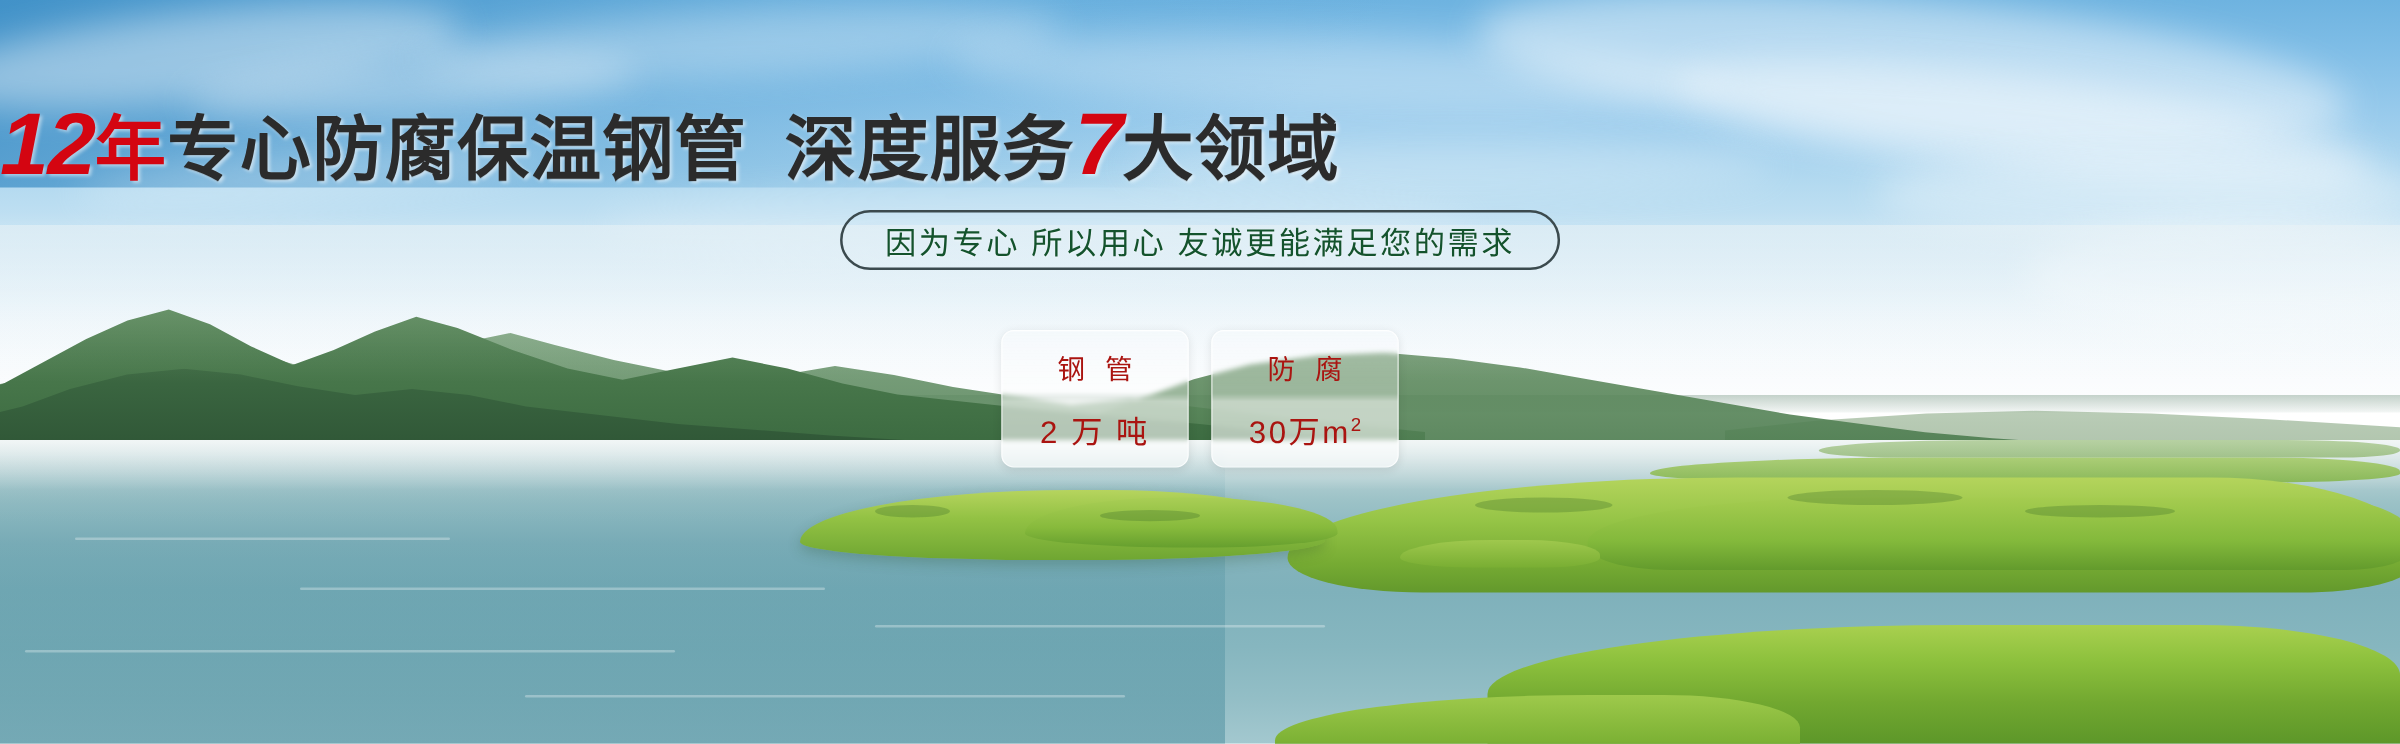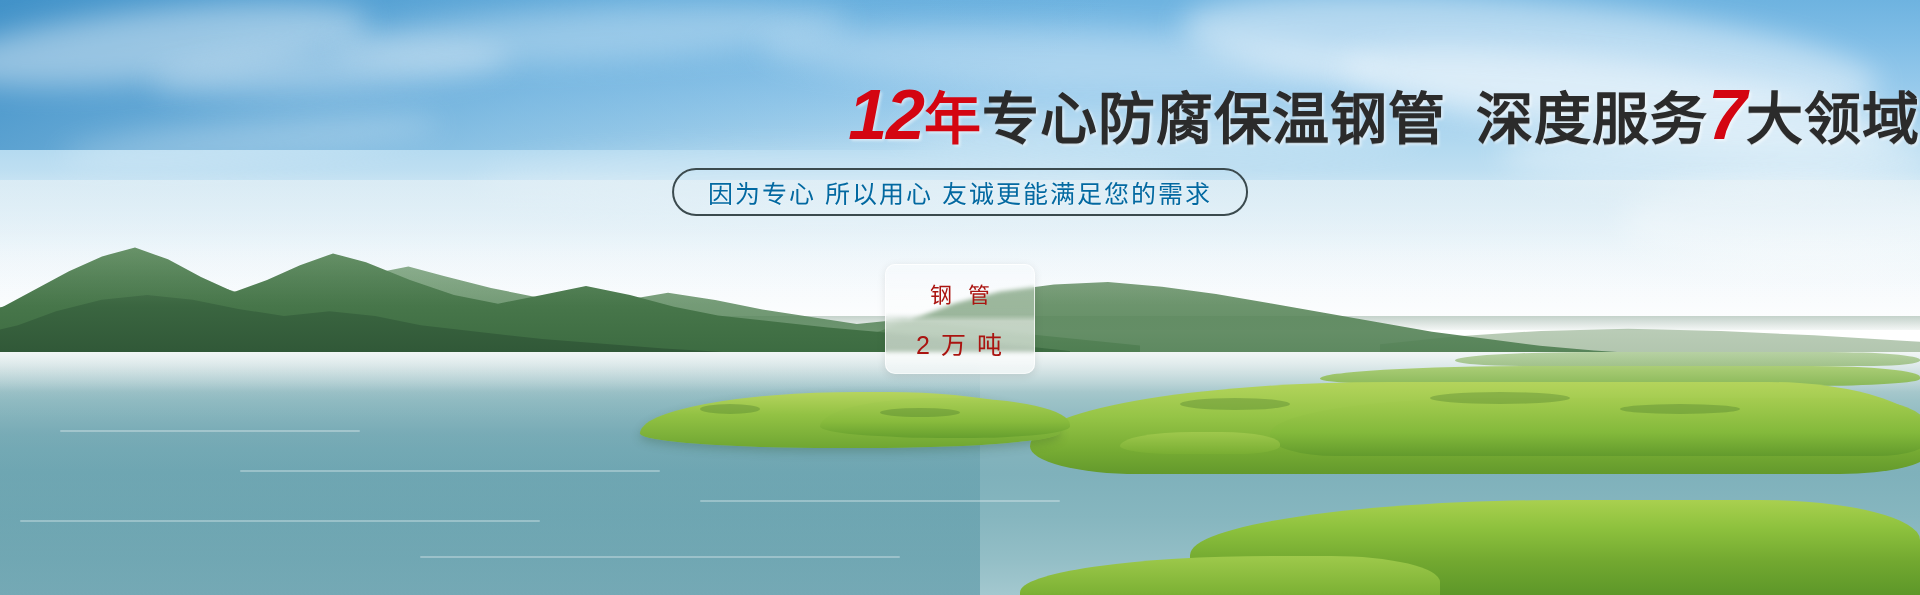--- a/index.html
+++ b/index.html
@@ -190,29 +190,28 @@
     border-radius:30% 20% 10% 14% / 60% 55% 40% 40%;
     background:linear-gradient(to bottom, #8fb86a 0%, #7aa84d 100%);
     opacity:.6;
   }
   .grass-tex { position:absolute; border-radius:50%; background:rgba(60,110,40,.30); }
 
   
   .headline {
     position:absolute;
     left:0; top:82px; width:1920px;
-    text-align:right;
+    text-align:left;
     white-space:nowrap;
     font-size:57px;
     line-height:66px;
     font-weight:bold;
     letter-spacing:1px;
     color:#2b2b2b;
     text-shadow:2px 2px 3px rgba(255,255,255,.55), 0 1px 0 rgba(0,0,0,.2);
-    padding-left:31px;
   }
   .headline .num {
     color:#d40511;
     font-size:70px;
     font-style:italic;
     letter-spacing:-1px;
     text-shadow:2px 2px 3px rgba(255,255,255,.5);
   }
   .headline .red {
     color:#d40511;
@@ -225,21 +224,21 @@
     position:absolute;
     left:50%; transform:translateX(-50%);
     top:168px;
     height:48px;
     padding:0 34px;
     display:flex; align-items:center; justify-content:center;
     border:2px solid #3b4a4e;
     border-radius:26px;
     font-size:25px;
     letter-spacing:2px;
-    color:#0369a1;
+    color:#14532d;
     white-space:nowrap;
     text-shadow:0 1px 2px rgba(255,255,255,.6);
   }
 
   
   .cards {
     position:absolute;
     left:50%; transform:translateX(-50%);
     top:264px;
     display:flex;
@@ -339,17 +338,21 @@
     <span>因为专心 所以用心  友诚更能满足您的需求</span>
   </div>
 
   <div class="cards">
 
     <div class="card">
       <div class="card-label">钢 管</div>
       <div class="card-value"><span>2 万 吨</span></div>
     </div>
 
+    <div class="card">
+      <div class="card-label">防 腐</div>
+      <div class="card-value"><span>30万m</span><sup>2</sup></div>
+    </div>
 
 
   </div>
 
 </div>
 
 </body></html>

